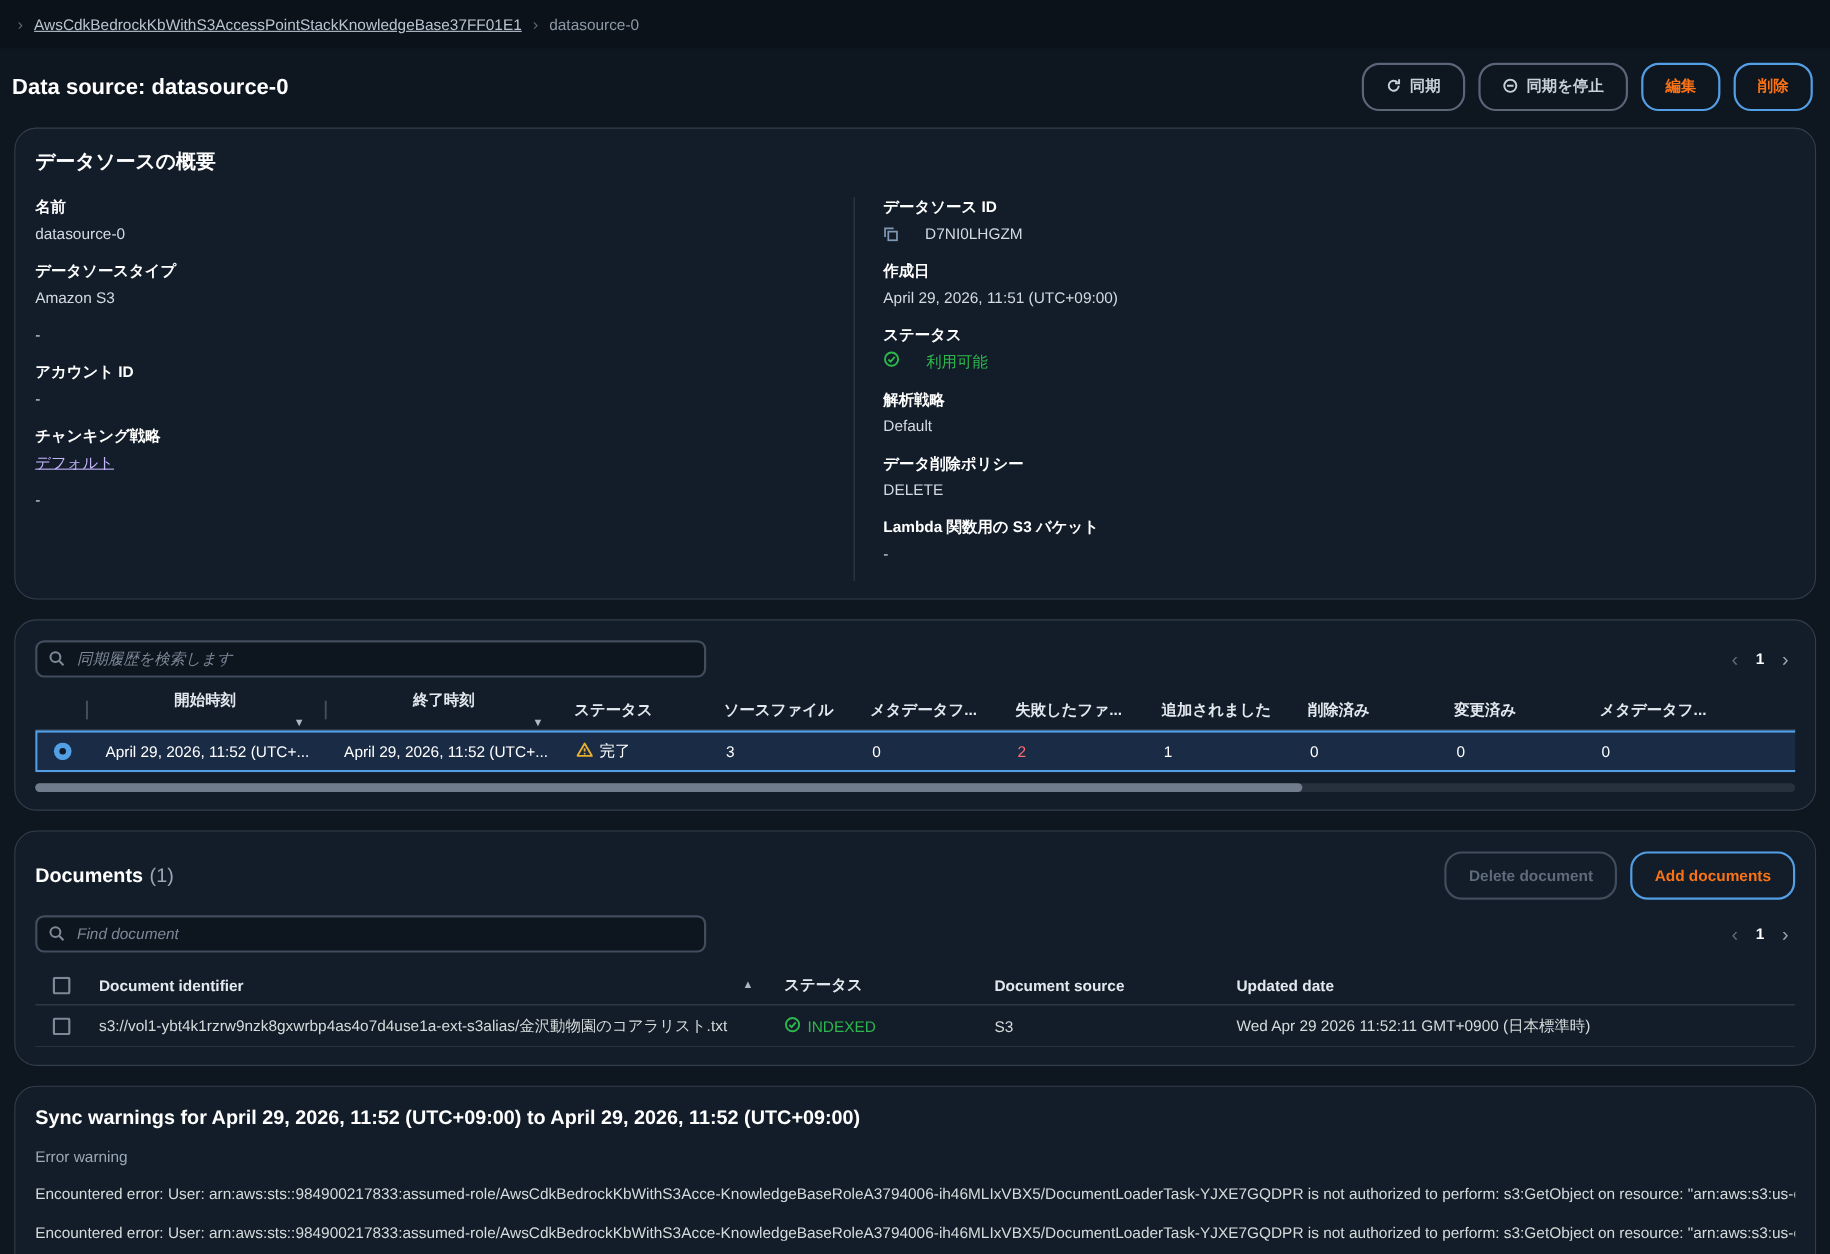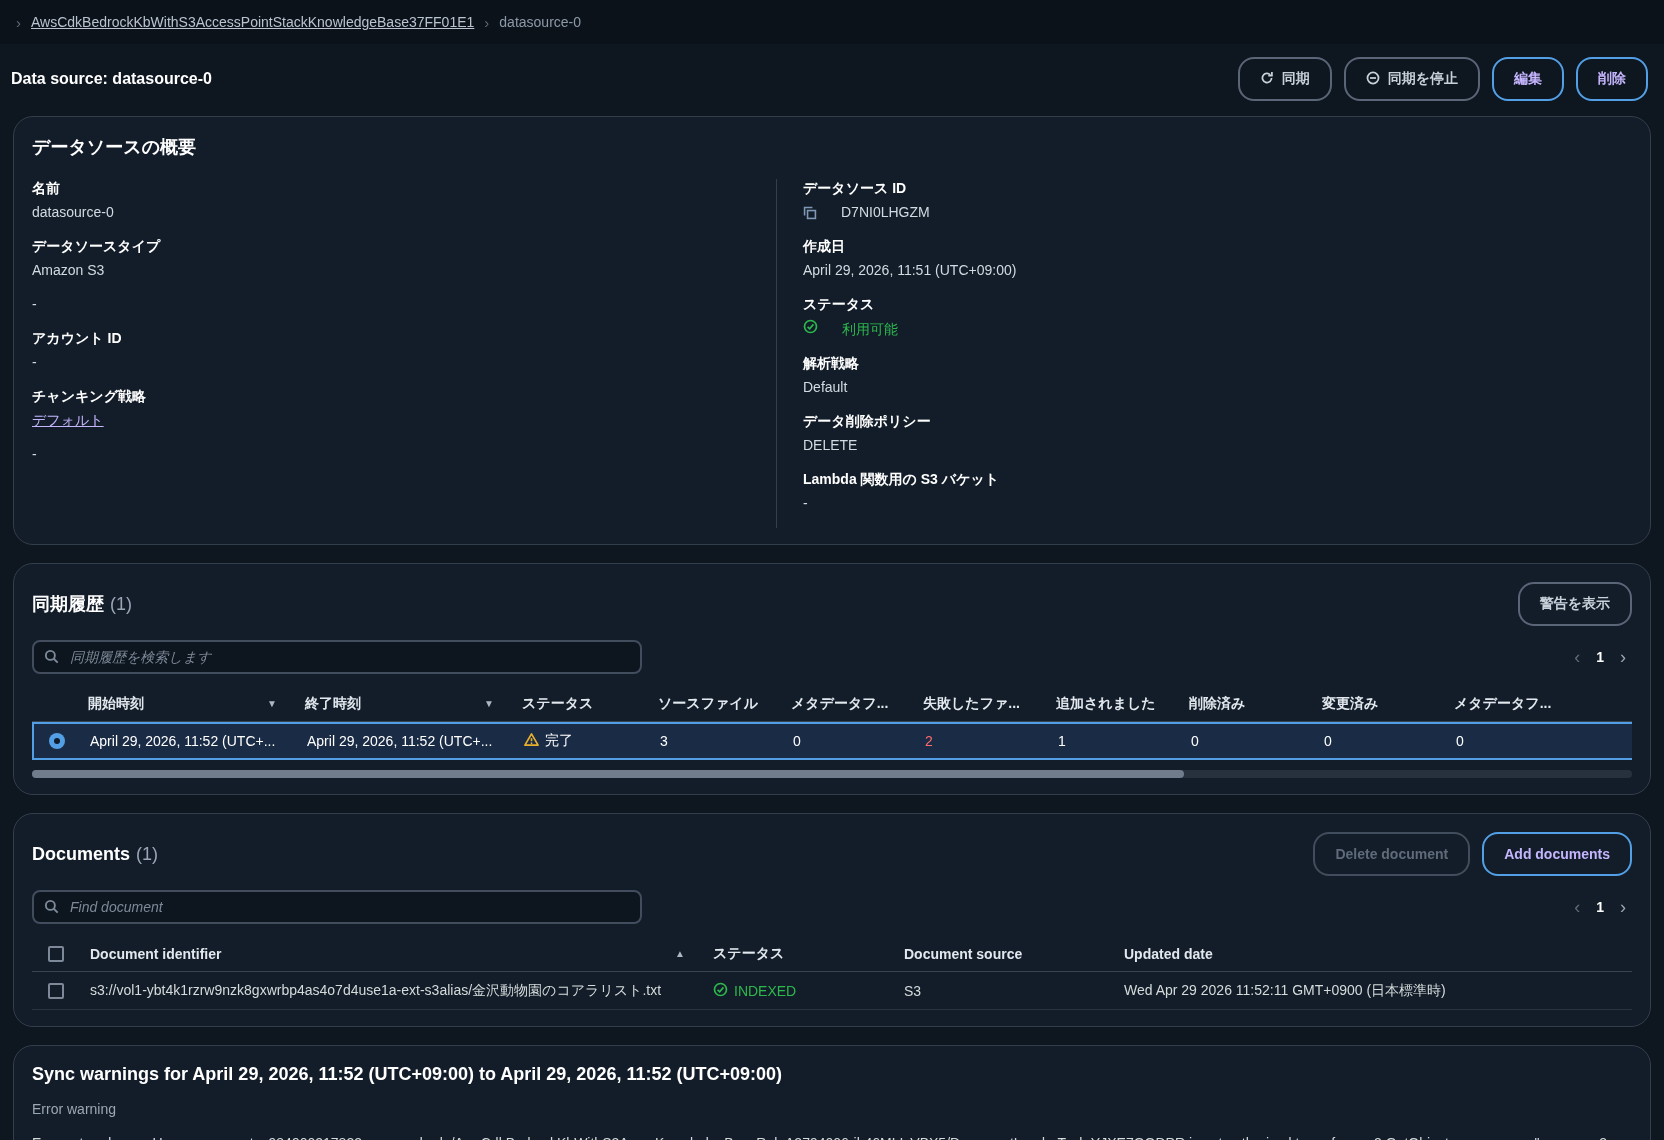--- a/index.html
+++ b/index.html
@@ -21,31 +21,31 @@
   }
   .crumb-chevron { color: #5f6b7a; font-size: 15px; }
   .crumb-link { color: #b9c4d0; text-decoration: underline; cursor: pointer; }
   .crumb-current { color: #8d99a8; }
 
   
   .page-header {
     display: flex; align-items: center; justify-content: space-between;
     padding: 13px 16px 15px 11px;
   }
-  .page-title { font-size: 16px; font-weight: 700; color: #ffffff; }
+  .page-title { font-size: 20px; font-weight: 700; color: #ffffff; }
   .actions { display: flex; gap: 12px; }
   .btn {
     display: inline-flex; align-items: center; gap: 8px;
     height: 44px; padding: 0 20px;
     border-radius: 16px; background: transparent;
     font-family: inherit; font-size: 14px; font-weight: 700;
     cursor: pointer; white-space: nowrap;
   }
   .btn-normal { border: 2px solid #5a6577; color: #c8d1da; }
-  .btn-accent { border: 2px solid #539fe5; color: #c4b5fd; }
+  .btn-accent { border: 2px solid #539fe5; color: #f97316; }
   .btn-disabled { border: 2px solid #414d5c; color: #5f6b7a; cursor: default; }
   .btn svg { flex: 0 0 auto; }
 
   
   .panel {
     margin: 0 13px 18px 13px;
     background: #131d29;
     border: 1px solid #333e4c;
     border-radius: 20px;
     padding: 18px 18px 16px 18px;
@@ -92,21 +92,21 @@
     border-bottom: 1px solid #39434f;
   }
   .tc { position: relative; padding: 0 10px; white-space: nowrap; overflow: hidden; flex: 0 0 auto; display: flex; align-items: center; gap: 6px; }
   .thead .sep::before {
     content: ""; position: absolute; left: 0; top: 9px; bottom: 9px;
     width: 2px; background: #414d5c;
   }
   .sort-ic { margin-left: auto; font-size: 10px; color: #aab7c4; padding-right: 8px; }
   .sync-wide { width: 2012px; }
   .sync-sel { flex-basis: 46px; justify-content: center; }
-  .sc1, .sc2 { flex-basis: 217px; }
+  .sc1, .sc2 { flex-basis: 217px; flex-direction: column; }
   .sc3 { flex-basis: 136px; }
   .sc4, .sc6, .sc7, .sc8 { flex-basis: 133px; }
   .sc5, .sc9 { flex-basis: 132px; }
   .sc10 { flex-basis: 600px; }
   .row-selected {
     height: 38px; margin-top: 0px;
     border: 2px solid #539fe5; background: #1a2b45; color: #ffffff;
   }
   .radio { width: 16px; height: 16px; border-radius: 50%; background: #539fe5; position: relative; cursor: pointer; flex: 0 0 auto; }
   .radio::after { content: ""; position: absolute; inset: 5px; border-radius: 50%; background: #101b2b; }
@@ -237,28 +237,20 @@
       </div>
       <div class="field">
         <div class="flabel">Lambda 関数用の S3 バケット</div>
         <div class="fvalue">-</div>
       </div>
     </div>
   </div>
 </section>
 
 <section class="panel">
-  <div class="panel-head">
-    <h2 class="section-title">
-      <span>同期履歴</span><span class="count">(1)</span>
-    </h2>
-    <button class="btn btn-normal">
-      <span>警告を表示</span>
-    </button>
-  </div>
   <div class="controls">
     <div class="search">
       <span class="search-ic">
         <svg width="15" height="15" viewBox="0 0 16 16">
             <circle cx="6.8" cy="6.8" r="4.8" fill="none" stroke="#7d8998" stroke-width="2"></circle>
             <line x1="10.4" y1="10.4" x2="14.6" y2="14.6" stroke="#7d8998" stroke-width="2"></line>
           </svg>
       </span>
       <input placeholder="同期履歴を検索します" style="">
     </div>

